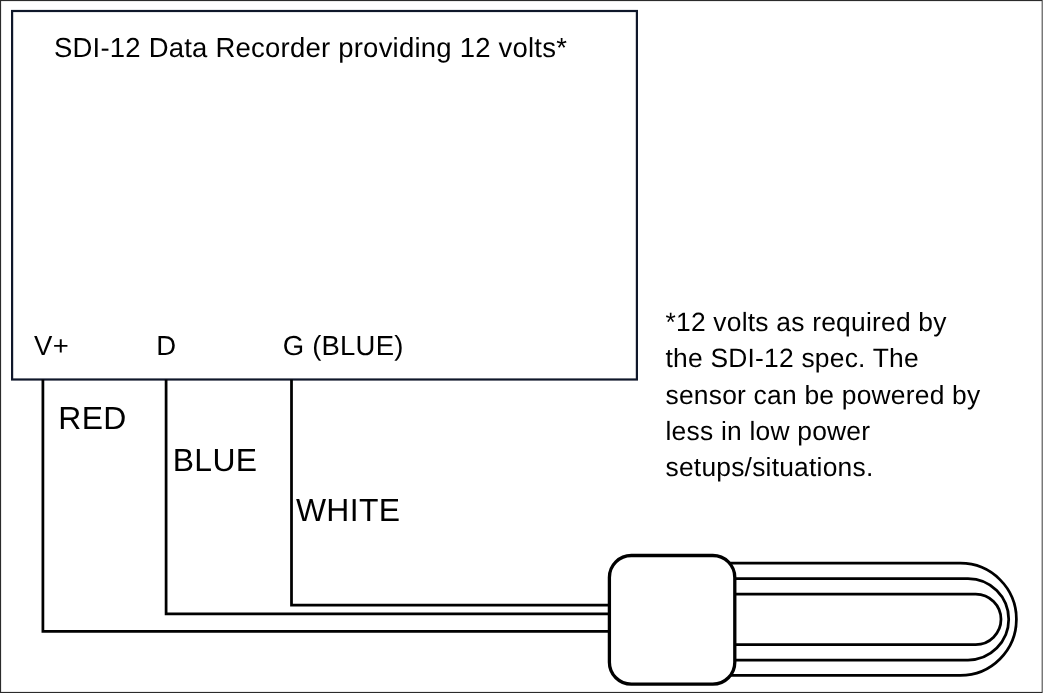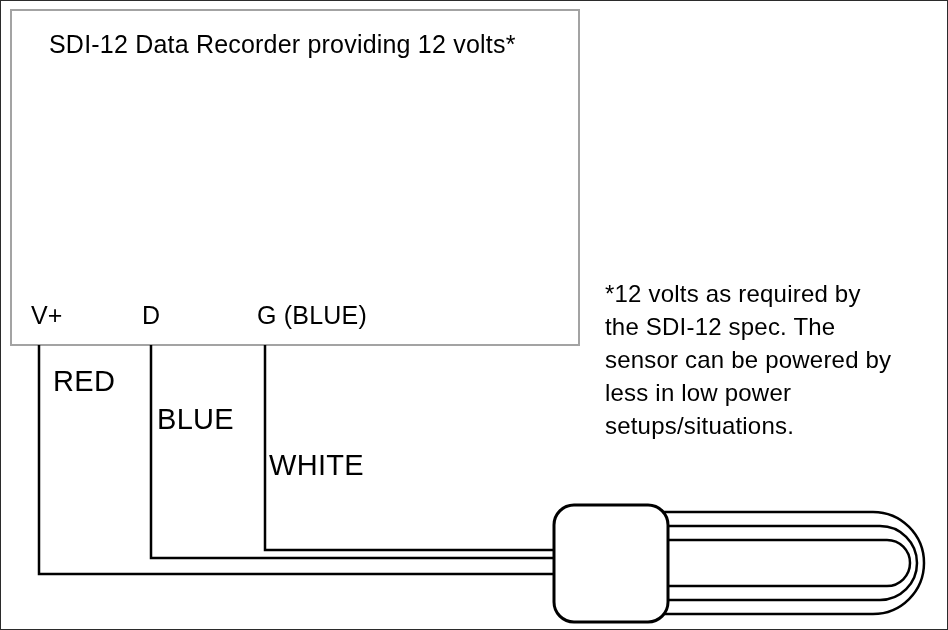--- a/index.html
+++ b/index.html
@@ -11,21 +11,21 @@
     border: 1px solid #2b2b2b;
     box-sizing: border-box;
     font-family: "Liberation Sans", sans-serif;
     color: #000000;
     overflow: hidden;
   }
   .recorder-box {
     position: absolute;
     left: 9px; top: 8px;
     width: 570px; height: 337px;
-    border: 2px solid #a3a3a3;
+    border: 2px solid #0f172a;
     box-sizing: border-box;
     background: #ffffff;
   }
   .recorder-title {
     position: absolute;
     left: 37px; top: 16px;
     font-size: 25px;
     line-height: 34px;
     letter-spacing: 0.2px;
   }

